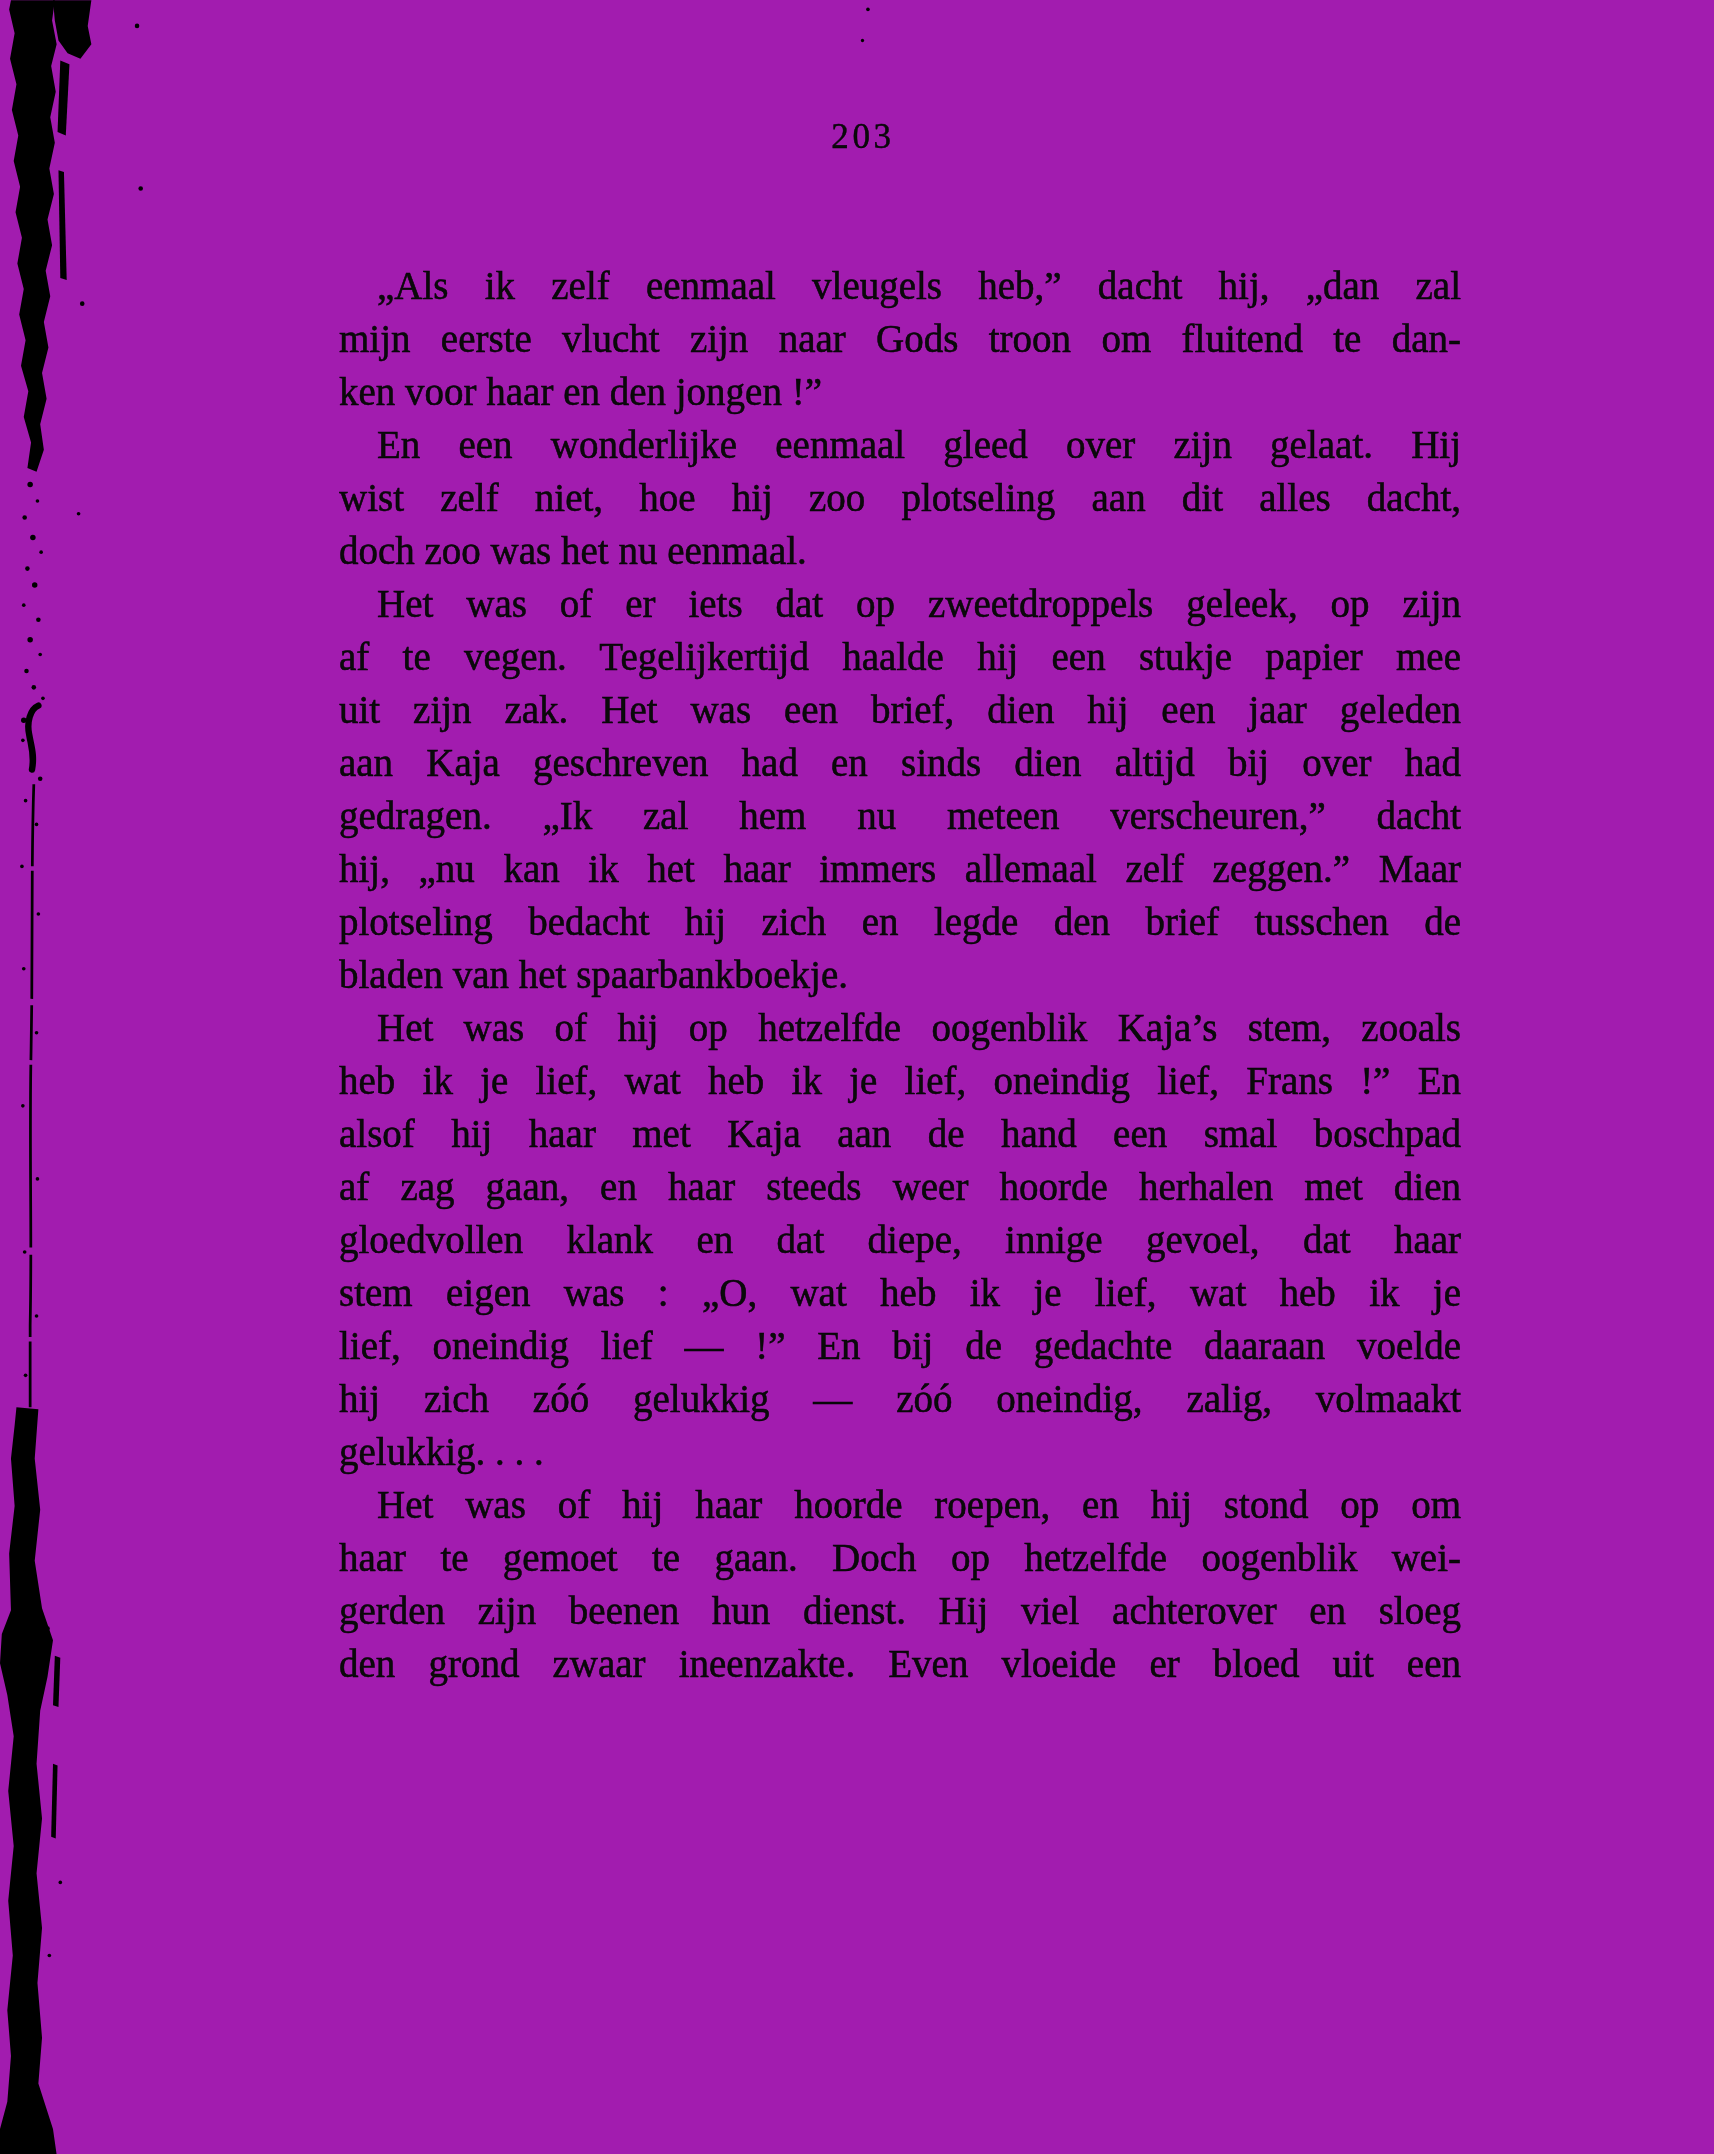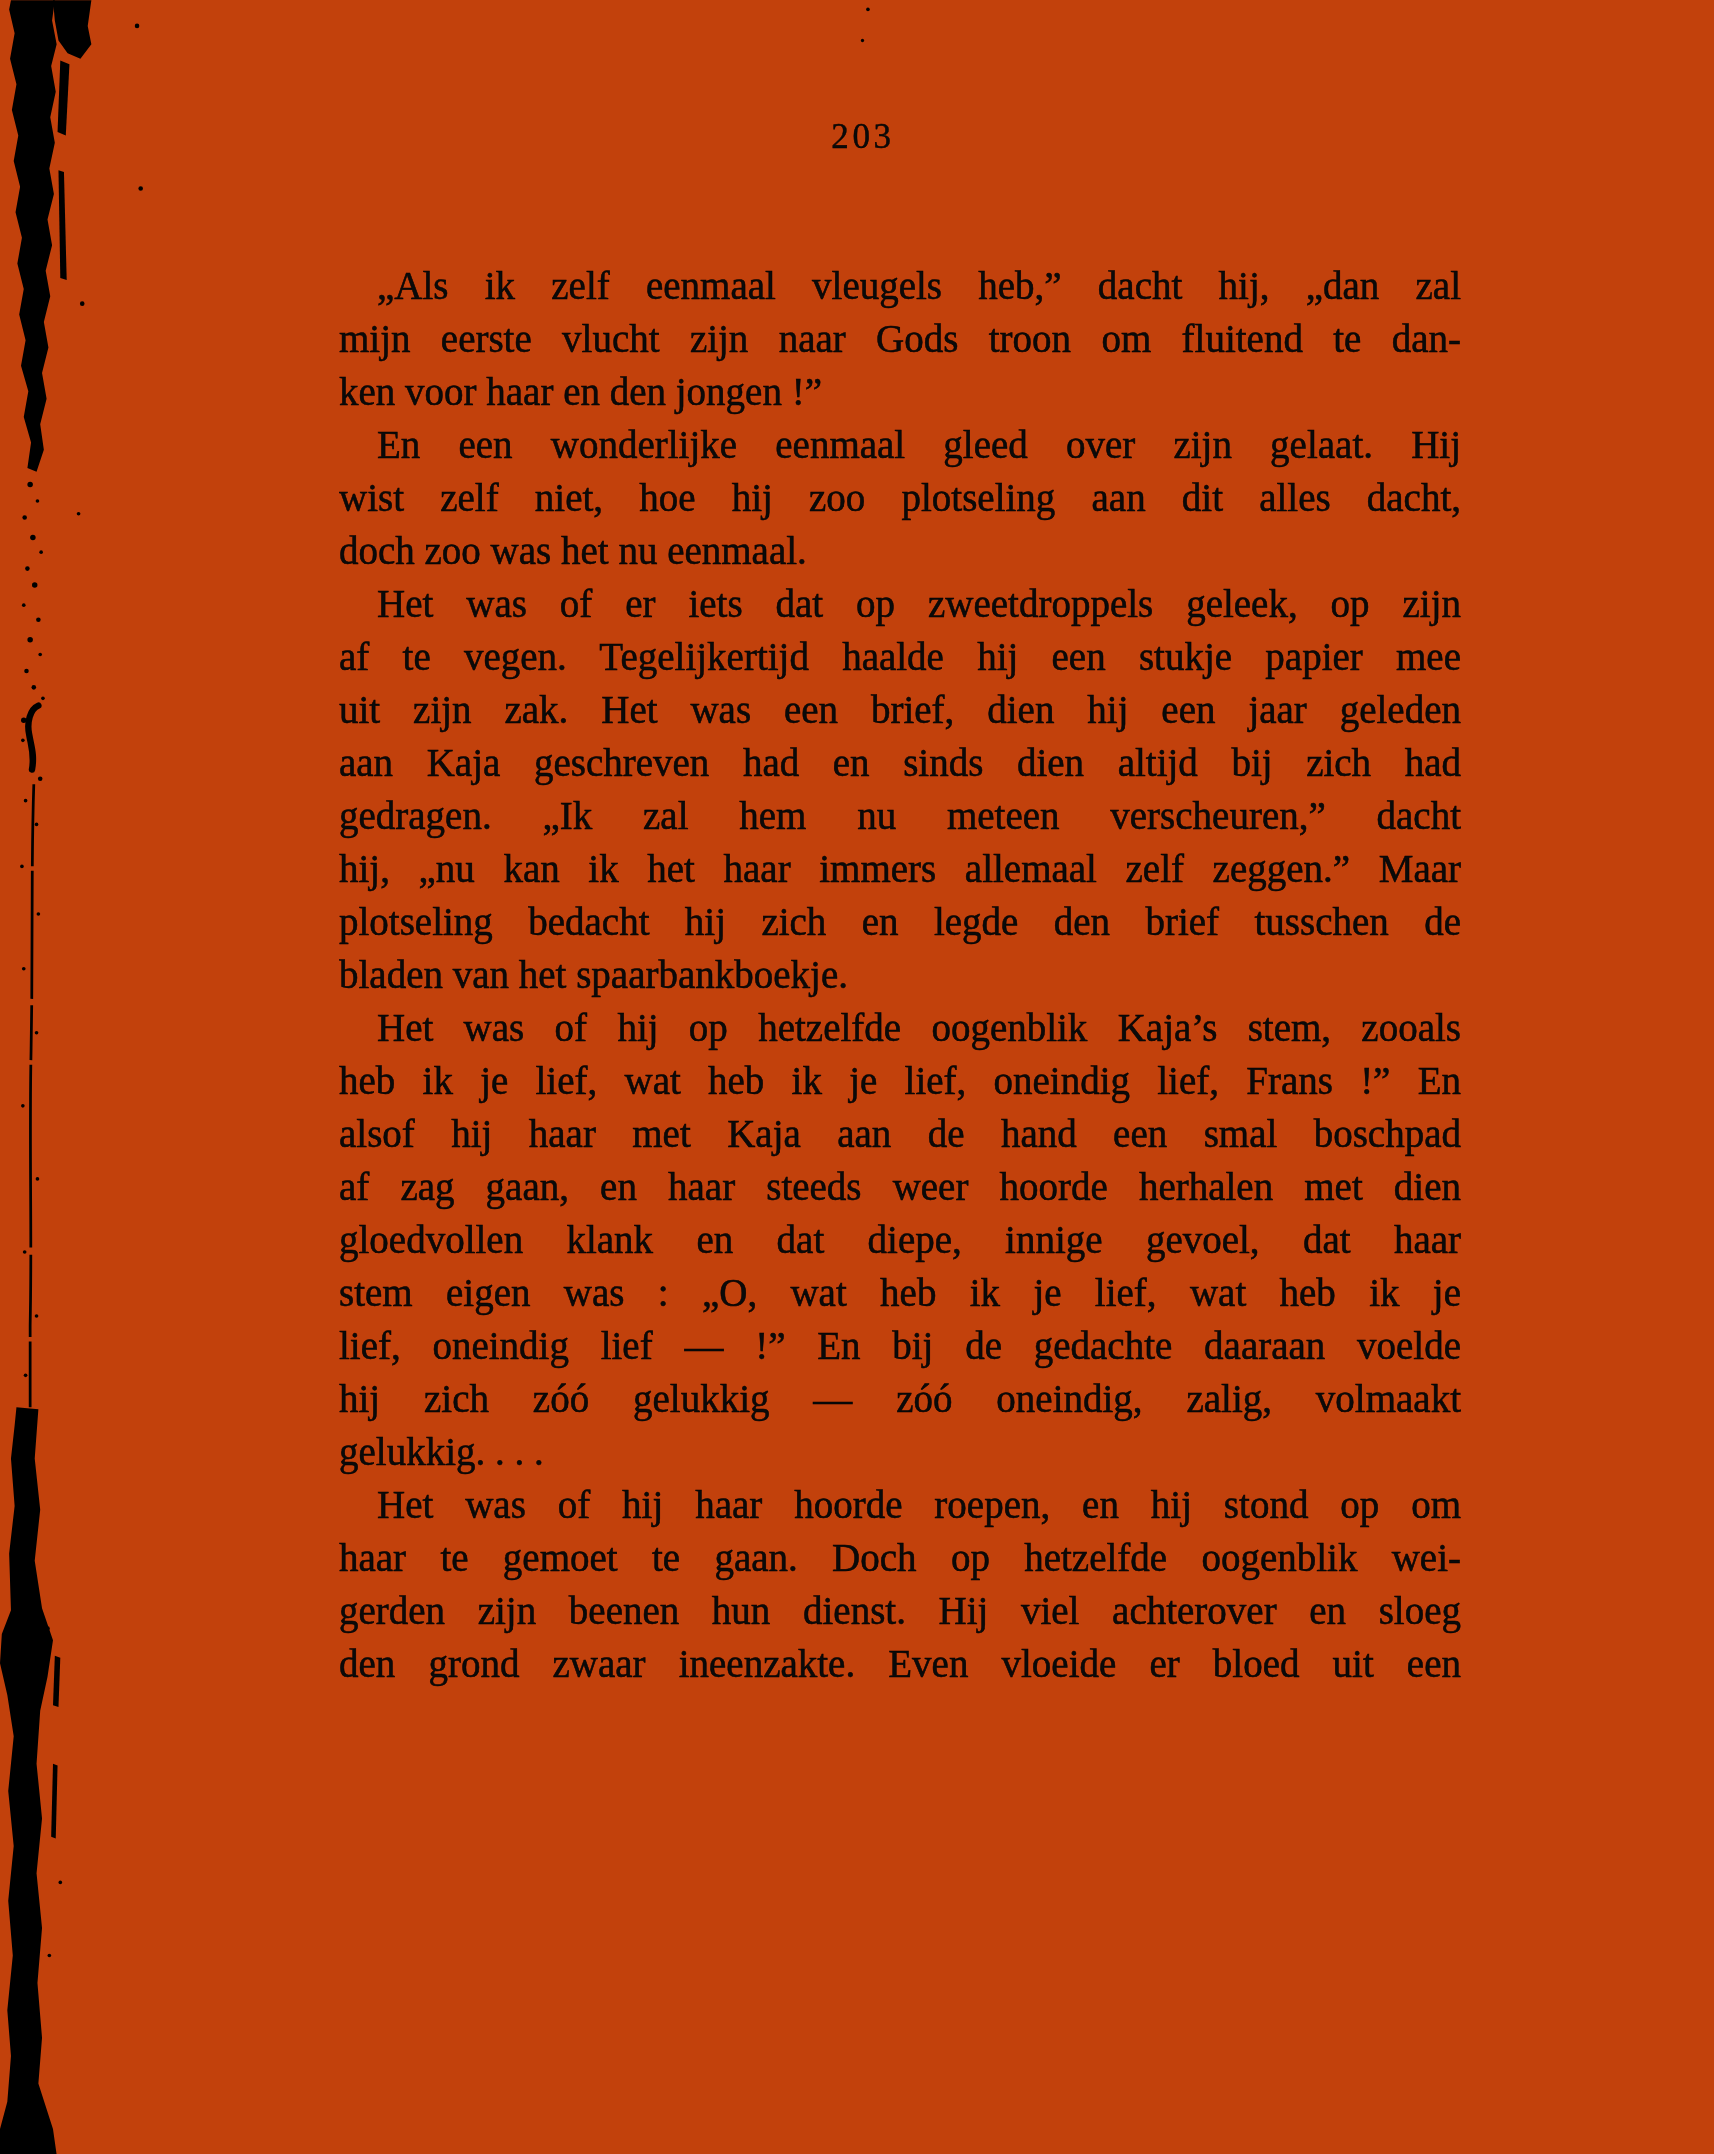--- a/index.html
+++ b/index.html
@@ -1,19 +1,19 @@
 <!DOCTYPE html>
 <html style="font-size:14.6px"><head>
 <meta charset="utf-8">
 <style>
   html,body{margin:0;padding:0;background:#e8e8e8;}
   .page{
     position:relative;
     width:1714px;height:2155px;
-    background:#c2410c;
+    background:#a21caf;
     overflow:hidden;
     font-family:"Liberation Serif","DejaVu Serif",serif;
     color:#0a0a0a;
   }
   .artifact{position:absolute;left:0;top:0;pointer-events:none;}
   .pagenum{
     position:absolute;left:302px;top:117px;width:1122px;
     text-align:center;font-size:35px;letter-spacing:3.7px;
     -webkit-text-stroke:0.4px #000;
   }
@@ -101,21 +101,21 @@
     <div>
         <div class="line indent just"><span>„Als ik zelf eenmaal vleugels heb,” dacht hij, „dan zal</span></div>
         <div class="line just"><span>mijn eerste vlucht zijn naar Gods troon om fluitend te dan-</span></div>
         <div class="line"><span>ken voor haar en den jongen !”</span></div>
         <div class="line indent just"><span>En een wonderlijke eenmaal gleed over zijn gelaat. Hij</span></div>
         <div class="line just"><span>wist zelf niet, hoe hij zoo plotseling aan dit alles dacht,</span></div>
         <div class="line"><span>doch zoo was het nu eenmaal.</span></div>
         <div class="line indent just"><span>Het was of er iets dat op zweetdroppels geleek, op zijn</span></div>
         <div class="line just"><span>af te vegen. Tegelijkertijd haalde hij een stukje papier mee</span></div>
         <div class="line just"><span>uit zijn zak. Het was een brief, dien hij een jaar geleden</span></div>
-        <div class="line just"><span>aan Kaja geschreven had en sinds dien altijd bij zich had</span></div>
+        <div class="line just"><span>aan Kaja geschreven had en sinds dien altijd bij over had</span></div>
         <div class="line just"><span>gedragen. „Ik zal hem nu meteen verscheuren,” dacht</span></div>
         <div class="line just"><span>hij, „nu kan ik het haar immers allemaal zelf zeggen.” Maar</span></div>
         <div class="line just"><span>plotseling bedacht hij zich en legde den brief tusschen de</span></div>
         <div class="line"><span>bladen van het spaarbankboekje.</span></div>
         <div class="line indent just"><span>Het was of hij op hetzelfde oogenblik Kaja’s stem, zooals</span></div>
         <div class="line just"><span>heb ik je lief, wat heb ik je lief, oneindig lief, Frans !” En</span></div>
         <div class="line just"><span>alsof hij haar met Kaja aan de hand een smal boschpad</span></div>
         <div class="line just"><span>af zag gaan, en haar steeds weer hoorde herhalen met dien</span></div>
         <div class="line just"><span>gloedvollen klank en dat diepe, innige gevoel, dat </span><span class="it">haar</span></div>
         <div class="line just"><span>stem eigen was : „O, wat heb ik je lief, wat heb ik je</span></div>

